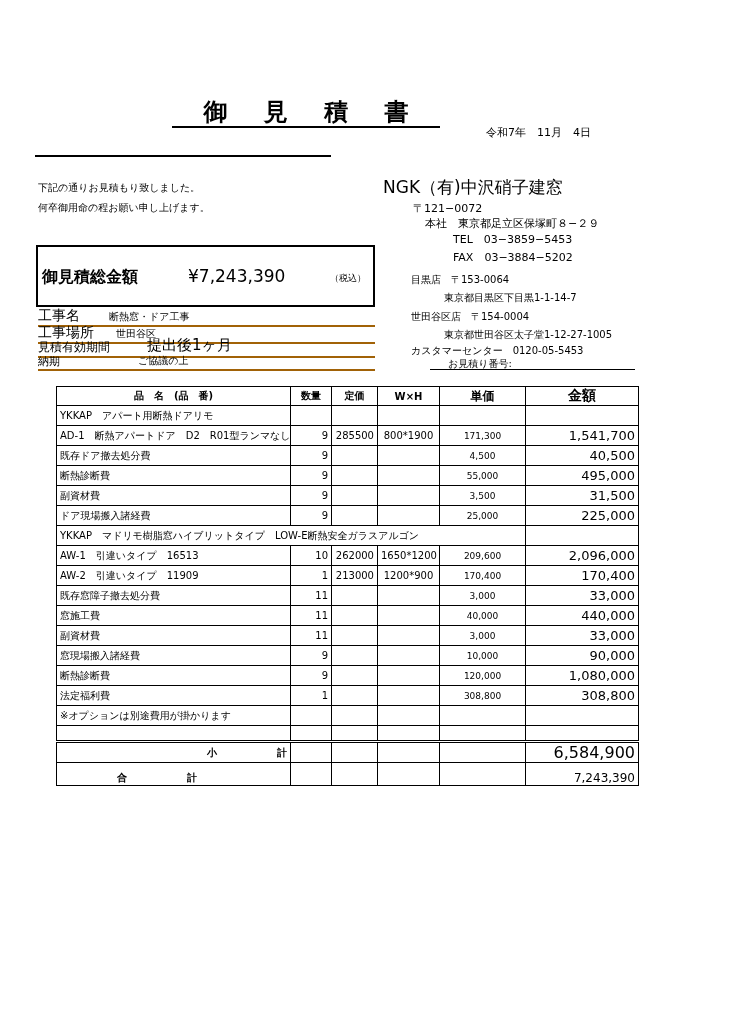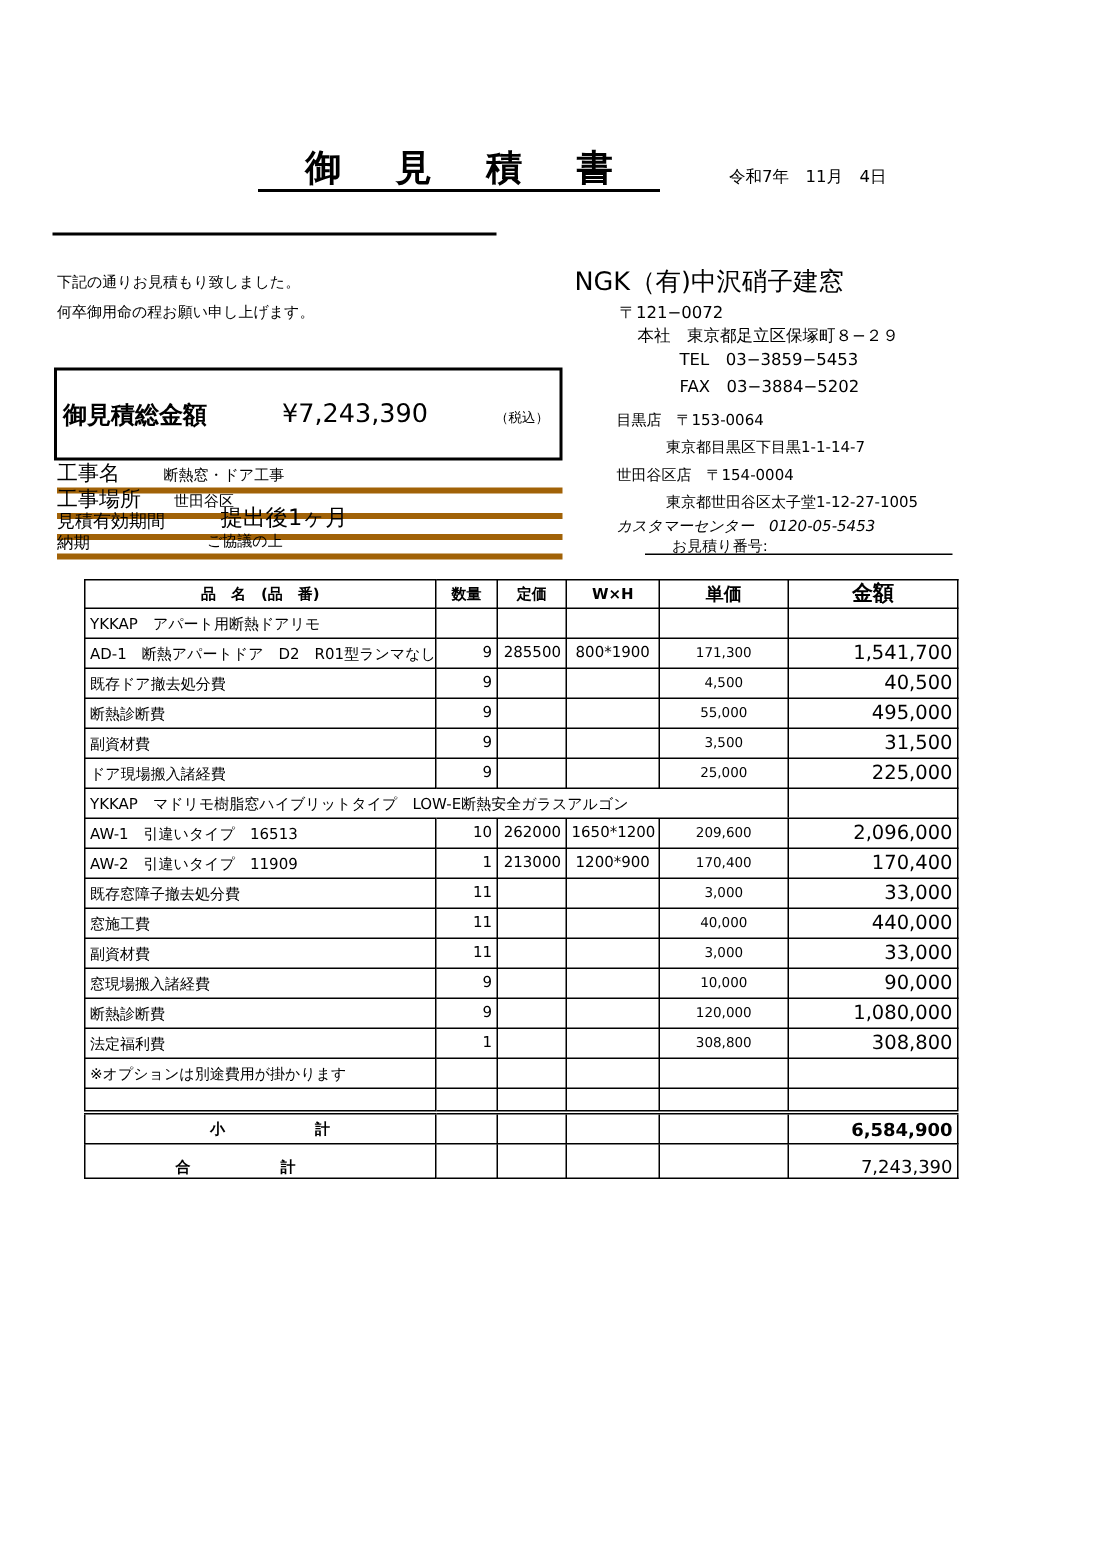--- a/index.html
+++ b/index.html
@@ -1,28 +1,28 @@
 <!DOCTYPE html>
 <html><head>
 <meta charset="utf-8">
 <style>
   html, body { margin:0; padding:0; background:#fff; }
   body { width:730px; height:1033px; position:relative; font-family:"DejaVu Sans", sans-serif; color:#000; overflow:hidden; }
   .abs { position:absolute; white-space:nowrap; }
   .title { left:172px; top:98px; width:268px; text-align:center; font-size:24px; font-weight:bold; letter-spacing:14px; border-bottom:2px solid #000; line-height:28px; padding-left:14px; box-sizing:border-box; }
-  .date { left:486px; top:110px; font-size:11px; }
+  .date { left:486px; top:125px; font-size:11px; }
   .recipient-line { left:35px; top:155px; width:296px; height:0; border-top:2.5px solid #000; }
   .greet { left:38px; font-size:10px; }
   .company { left:383px; top:176px; font-size:17px; }
   .co-line { font-size:11px; }
   .totalbox { left:36px; top:245px; width:339px; height:62px; border:2px solid #000; box-sizing:border-box; }
   .totalbox .lbl { position:absolute; left:4px; top:20px; font-size:16px; font-weight:bold; }
   .totalbox .amt { position:absolute; left:150px; top:19px; font-size:17px; }
   .totalbox .tax { position:absolute; left:292px; top:25px; font-size:9px; }
-  .info-row { left:38px; width:337px; border-bottom:4px solid #a16207; height:15px; }
+  .info-row { left:38px; width:337px; border-bottom:2px solid #a16207; height:15px; }
   .info-row .k { position:absolute; left:0; bottom:0; }
   .info-row .v { position:absolute; bottom:1px; font-size:10px; }
   .quote-no-line { left:430px; top:369px; width:205px; border-bottom:1px solid #000; }
   table.items { position:absolute; left:56px; top:386px; width:582px; border-collapse:collapse; table-layout:fixed; font-size:10px; }
   table.items td, table.items th { border:1px solid #000; height:19px; padding:0 3px; overflow:hidden; white-space:nowrap; }
   table.items th { font-weight:bold; font-size:10px; height:18px; }
   table.items th.big { font-size:14px; }
   .r { text-align:right; }
   .c { text-align:center; }
   .amt14 { font-size:13px; text-align:right; }
@@ -51,21 +51,21 @@
 <div class="abs totalbox">
   <span class="lbl">御見積総金額</span>
   <span class="amt">¥7,243,390</span>
   <span class="tax">（税込）</span>
 </div>
 
 <div class="abs co-line" style="left:411px; top:273px; font-size:10px;">目黒店　〒153-0064</div>
 <div class="abs co-line" style="left:444px; top:291px; font-size:10px;">東京都目黒区下目黒1-1-14-7</div>
 <div class="abs co-line" style="left:411px; top:310px; font-size:10px;">世田谷区店　〒154-0004</div>
 <div class="abs co-line" style="left:444px; top:328px; font-size:10px; width:196px; overflow:hidden;">東京都世田谷区太子堂1-12-27-1005</div>
-<div class="abs co-line" style="left:411px; top:344px; font-size:10px;font-style:italic;">カスタマーセンター　0120-05-5453</div>
+<div class="abs co-line" style="left:411px; top:344px; font-size:10px;">カスタマーセンター　0120-05-5453</div>
 <div class="abs co-line" style="left:448px; top:357px; font-size:10px;">お見積り番号:</div>
 <div class="abs quote-no-line"></div>
 
 <div class="abs info-row" style="top:309px; height:16px;">
   <span class="k" style="font-size:14px;">工事名</span>
   <span class="v" style="left:60px;margin-left:11px;">断熱窓・ドア工事</span>
 </div>
 <div class="abs info-row" style="top:326px; height:16px;">
   <span class="k" style="font-size:14px;">工事場所</span>
   <span class="v" style="left:78px;">世田谷区</span>
@@ -231,26 +231,26 @@
   <tbody>
     <tr class="sep">
         <td></td>
         <td></td>
         <td></td>
         <td></td>
         <td></td>
         <td></td>
       </tr>
     <tr class="sum">
-      <td class="lab" style="padding-left:83px;">小　　　　　　計</td>
+      <td class="lab" style="padding-left:40px;text-align:right;">小　　　　　　計</td>
       <td></td>
         <td></td>
         <td></td>
         <td></td>
-      <td class="r" style="font-size:12px;font-weight:bold;">6,584,900</td>
+      <td class="r" style="font-size:16px;">6,584,900</td>
     </tr>
     <tr class="sum last">
       <td class="lab" style="padding-left:60px;">合　　　　　　計</td>
       <td></td>
         <td></td>
         <td></td>
         <td></td>
       <td class="r" style="font-size:12px;">7,243,390</td>
     </tr>
   </tbody>

